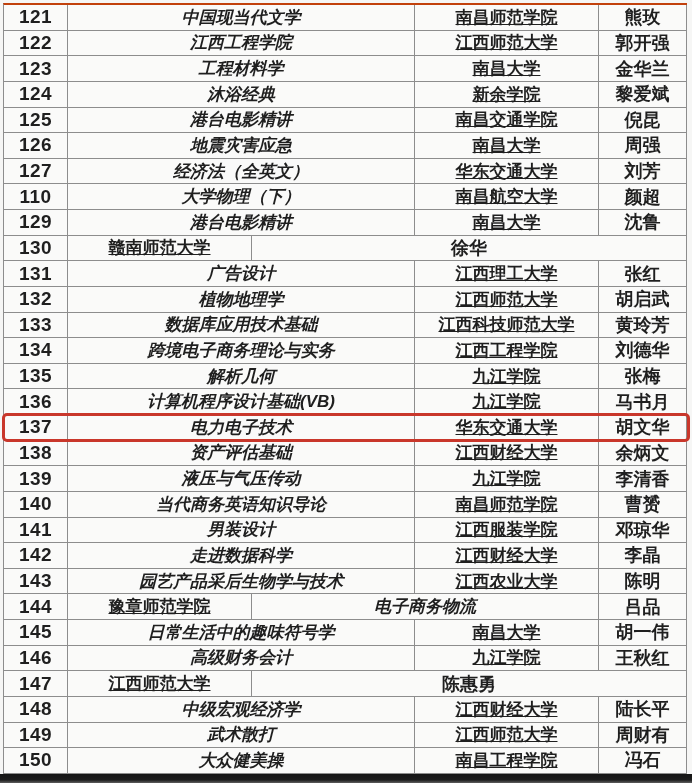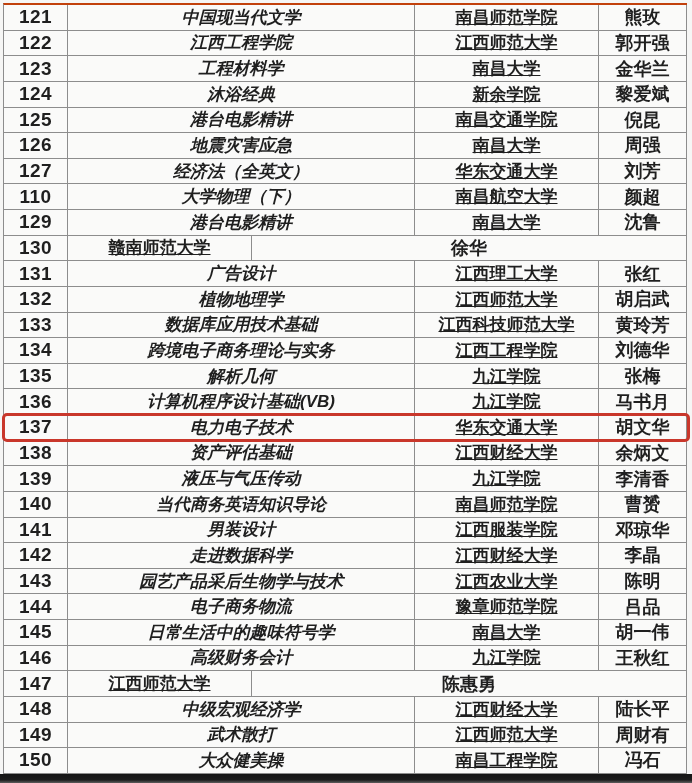--- a/index.html
+++ b/index.html
@@ -203,22 +203,22 @@
         <div class="t-cell c-teacher">李晶</div>
       </div>
       <div class="t-row">
         <div class="t-cell c-no">143</div>
         <div class="t-cell c-course">园艺产品采后生物学与技术</div>
         <div class="t-cell c-school">江西农业大学</div>
         <div class="t-cell c-teacher">陈明</div>
       </div>
       <div class="t-row">
         <div class="t-cell c-no">144</div>
+        <div class="t-cell c-school">豫章师范学院</div>
         <div class="t-cell c-course">电子商务物流</div>
-        <div class="t-cell c-school">豫章师范学院</div>
         <div class="t-cell c-teacher">吕品</div>
       </div>
       <div class="t-row">
         <div class="t-cell c-no">145</div>
         <div class="t-cell c-course">日常生活中的趣味符号学</div>
         <div class="t-cell c-school">南昌大学</div>
         <div class="t-cell c-teacher">胡一伟</div>
       </div>
       <div class="t-row">
         <div class="t-cell c-no">146</div>

